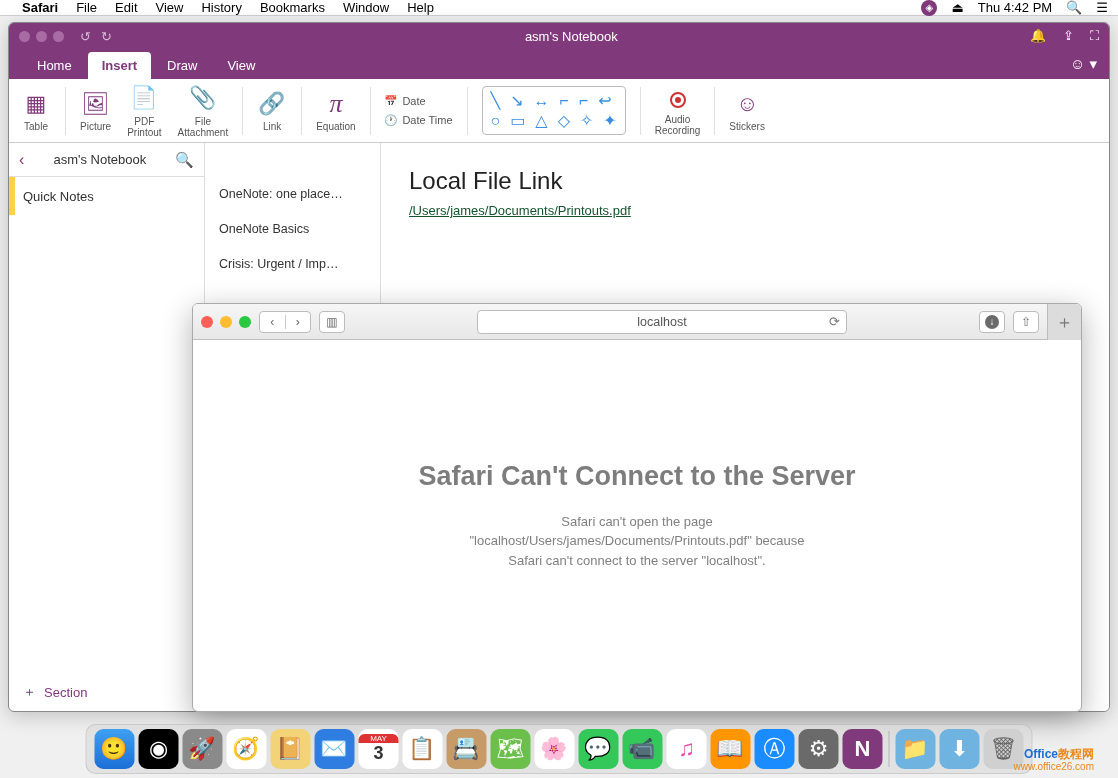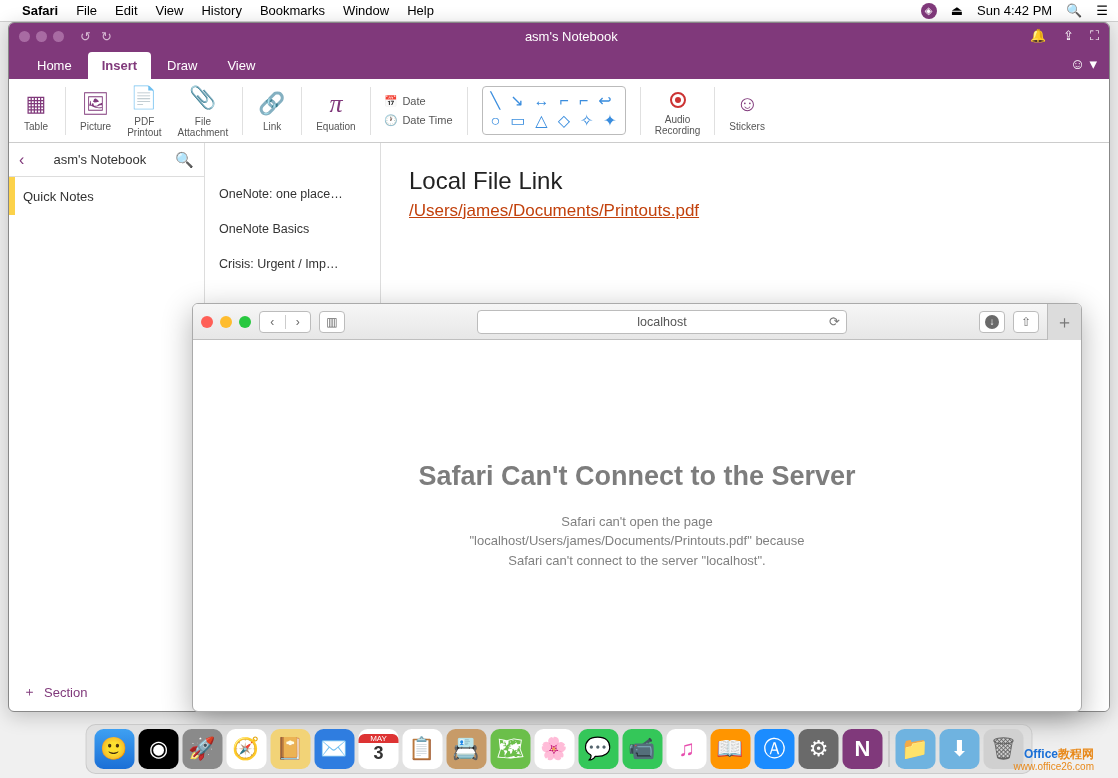--- a/index.html
+++ b/index.html
@@ -1,19 +1,19 @@
 <!DOCTYPE html>
 <html><head>
 <meta charset="utf-8">
 <style>
 * { margin:0; padding:0; box-sizing:border-box; font-family: -apple-system, "Helvetica Neue", Arial, sans-serif; }
 body { width:1118px; height:778px; background:#f0f0f0; position:relative; overflow:hidden; }
 
 
-.menubar { height:22px; background:#fff; display:flex; align-items:center; padding:0 10px; font-size:13px; color:#000; border-bottom:1px solid #d0d0d0;}
+.menubar { height:16px; background:#fff; display:flex; align-items:center; padding:0 10px; font-size:13px; color:#000; border-bottom:1px solid #d0d0d0;}
 .menubar .apple { font-size:14px; margin-right:12px;}
 .menubar .menuitem { margin-right:18px; }
 .menubar .bold { font-weight:600; }
 .menubar .spacer { flex:1; }
 .menubar .right { display:flex; align-items:center; gap:14px; }
 
 
 .onenote { position:absolute; left:8px; top:22px; right:8px; height:690px; background:#fff; border:1px solid #888; box-shadow:0 4px 20px rgba(0,0,0,.2); border-radius:6px; overflow:hidden;}
 .titlebar { height:26px; background:#80397B; display:flex; align-items:center; padding:0 10px; color:#fff; font-size:13px; }
 .traffic { display:flex; gap:6px; margin-right:16px;}
@@ -46,21 +46,21 @@
 .nbhead .back { font-size:16px; }
 .nbhead .title { color:#333; font-size:13px;}
 .nbhead .search { font-size:15px;}
 .nbsection { padding:12px 14px; font-size:13px; color:#333; cursor:pointer;}
 .nbfoot { margin-top:auto; padding:10px 14px; color:#80397B; font-size:13px; display:flex; align-items:center; gap:8px;}
 .pagescol { width:176px; border-right:1px solid #ddd; padding-top:34px;}
 .pageitem { padding:10px 14px; font-size:12.5px; color:#333; white-space:nowrap; overflow:hidden; text-overflow:ellipsis; border-bottom:1px solid transparent; cursor:pointer;}
 .canvas { flex:1; padding:24px 28px; position:relative; background:#fff;}
 .pgtitle { font-size:24px; color:#222; font-weight:400; margin-bottom:6px;}
 .pgmeta { font-size:12px; color:#777; display:flex; gap:24px; margin-bottom:36px;}
-.filelink { color:#c2410c; text-decoration:underline; font-size:17px;margin-top:40px;}
+.filelink { color:#14532d; text-decoration:underline; font-size:13px;margin-top:40px;}
 
 
 .arrow { position:absolute; left:572px; top:198px; width:140px; height:110px; pointer-events:none;}
 
 
 .safari { position:absolute; left:192px; top:303px; width:890px; height:409px; background:#fff; border:1px solid #aaa; border-radius:6px; box-shadow:0 8px 30px rgba(0,0,0,.3); overflow:hidden;}
 .safari .sfbar { height:36px; background:linear-gradient(#f6f6f6,#e7e7e7); border-bottom:1px solid #bfbfbf; display:flex; align-items:center; padding:0 8px; gap:8px;}
 .safari .traffic2 { display:flex; gap:7px;}
 .safari .traffic2 span:nth-child(1){width:12px;height:12px;border-radius:50%;background:#ff5f57;}
 .safari .traffic2 span:nth-child(2){width:12px;height:12px;border-radius:50%;background:#febc2e;}
@@ -98,21 +98,21 @@
   <span class="menuitem">Edit</span>
   <span class="menuitem">View</span>
   <span class="menuitem">History</span>
   <span class="menuitem">Bookmarks</span>
   <span class="menuitem">Window</span>
   <span class="menuitem">Help</span>
   <span class="spacer"></span>
   <div class="right">
     <span style="width:16px;height:16px;background:#80397B;border-radius:50%;display:flex;align-items:center;justify-content:center;color:#fff;font-size:10px;">◈</span>
     <span>⏏</span>
-    <span>Sun 4:42 PM</span>
+    <span>Thu 4:42 PM</span>
     <span>🔍</span>
     <span>☰</span>
   </div>
 </div>
 
 <div class="onenote">
   <div class="titlebar">
     <div class="traffic">
         <span></span>
         <span></span>

